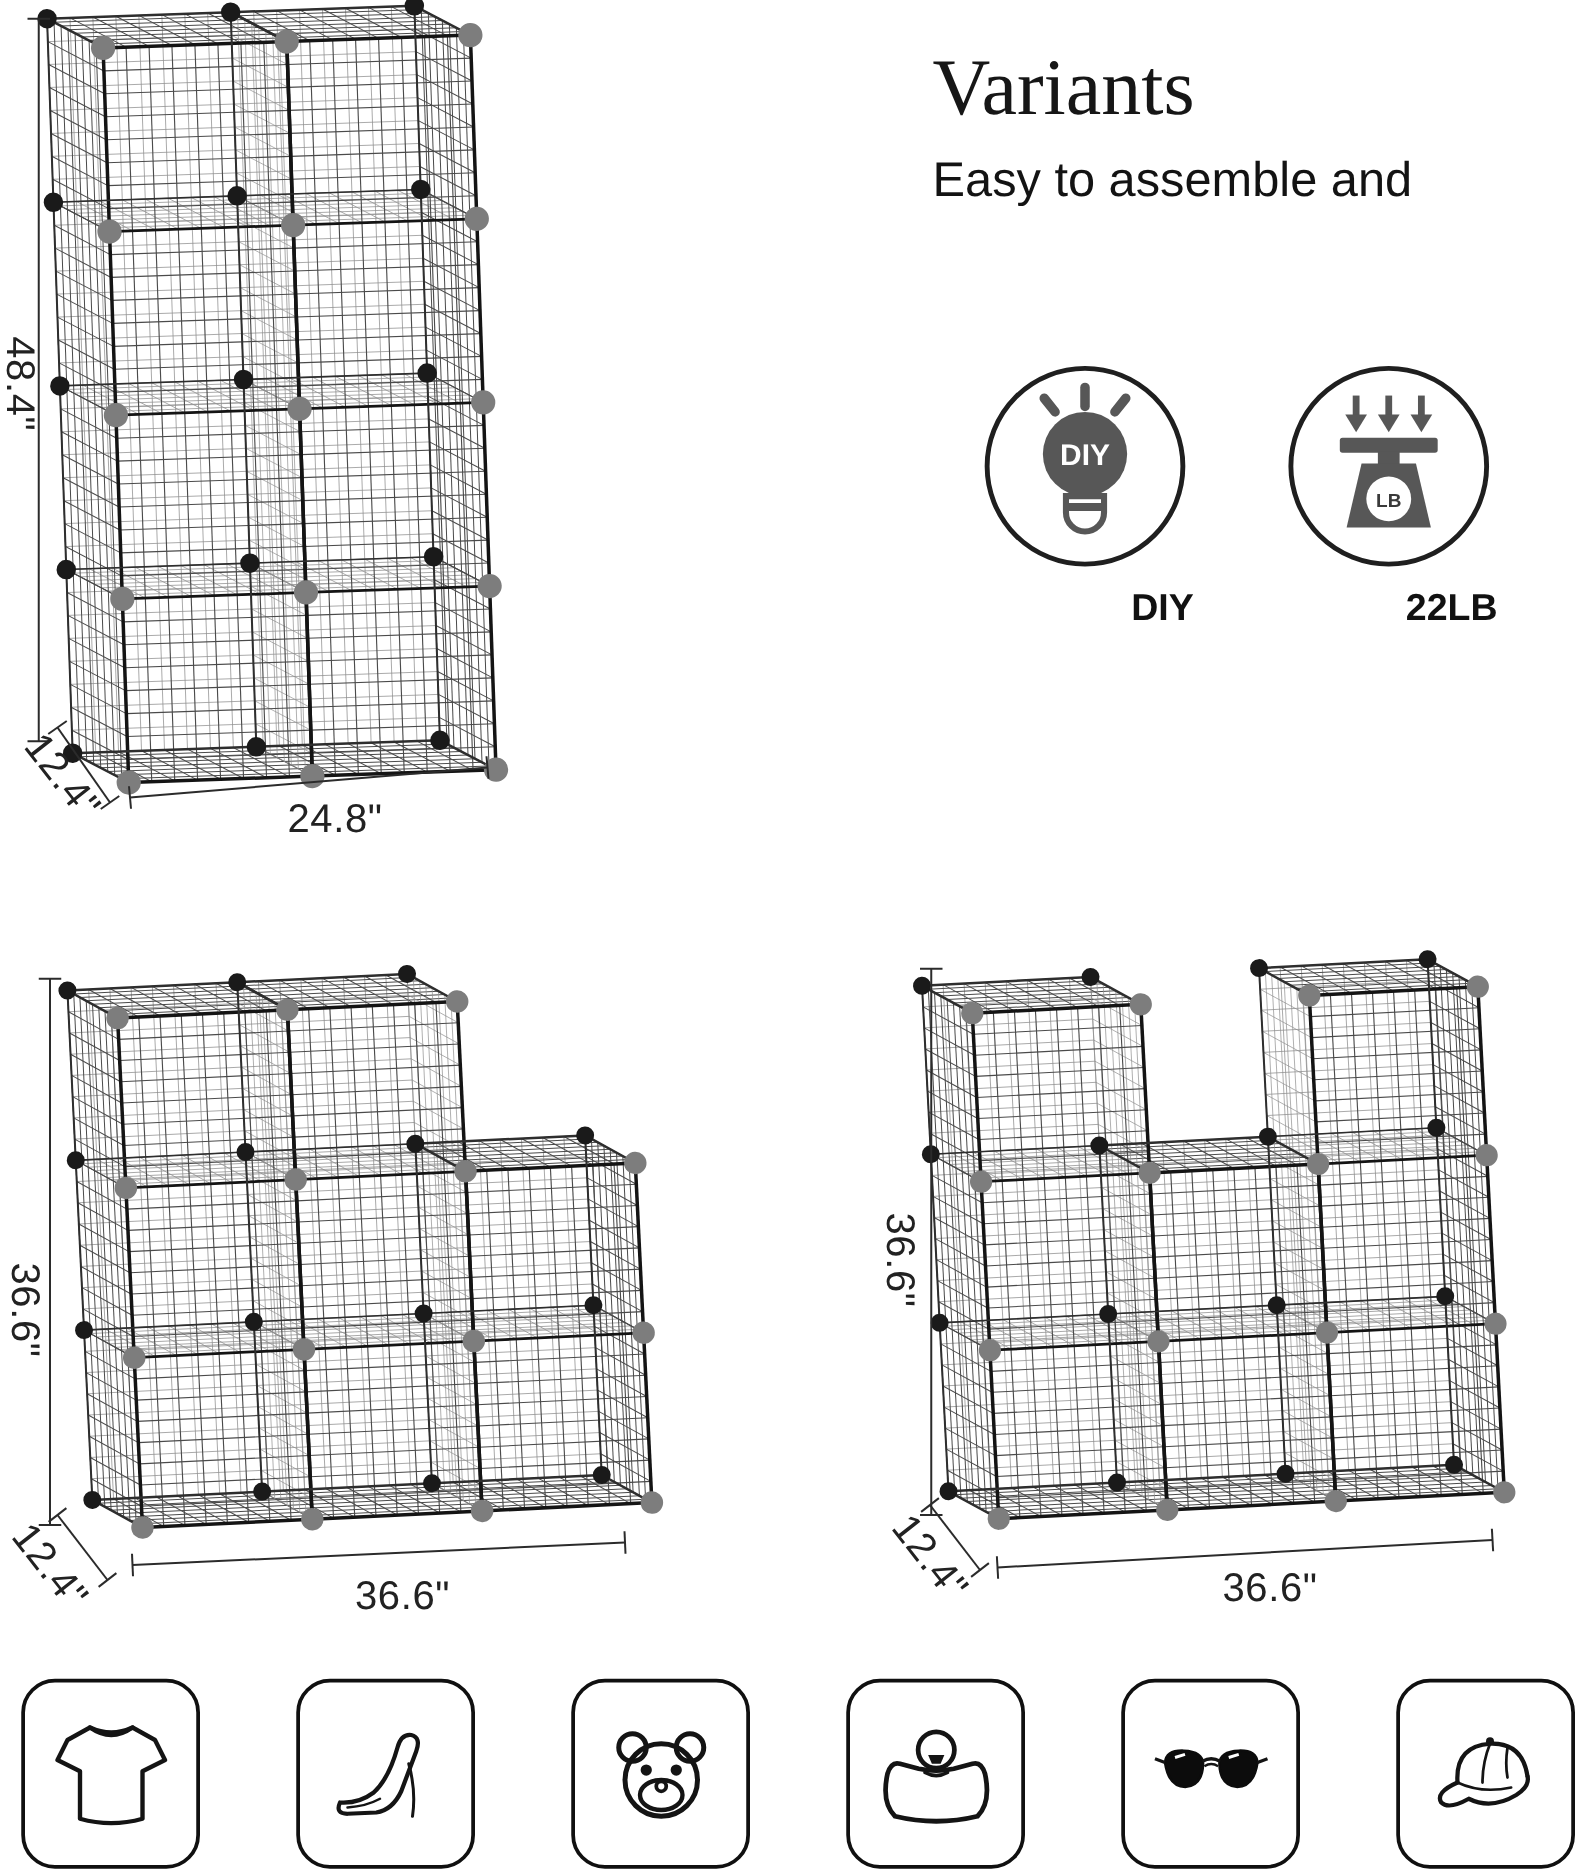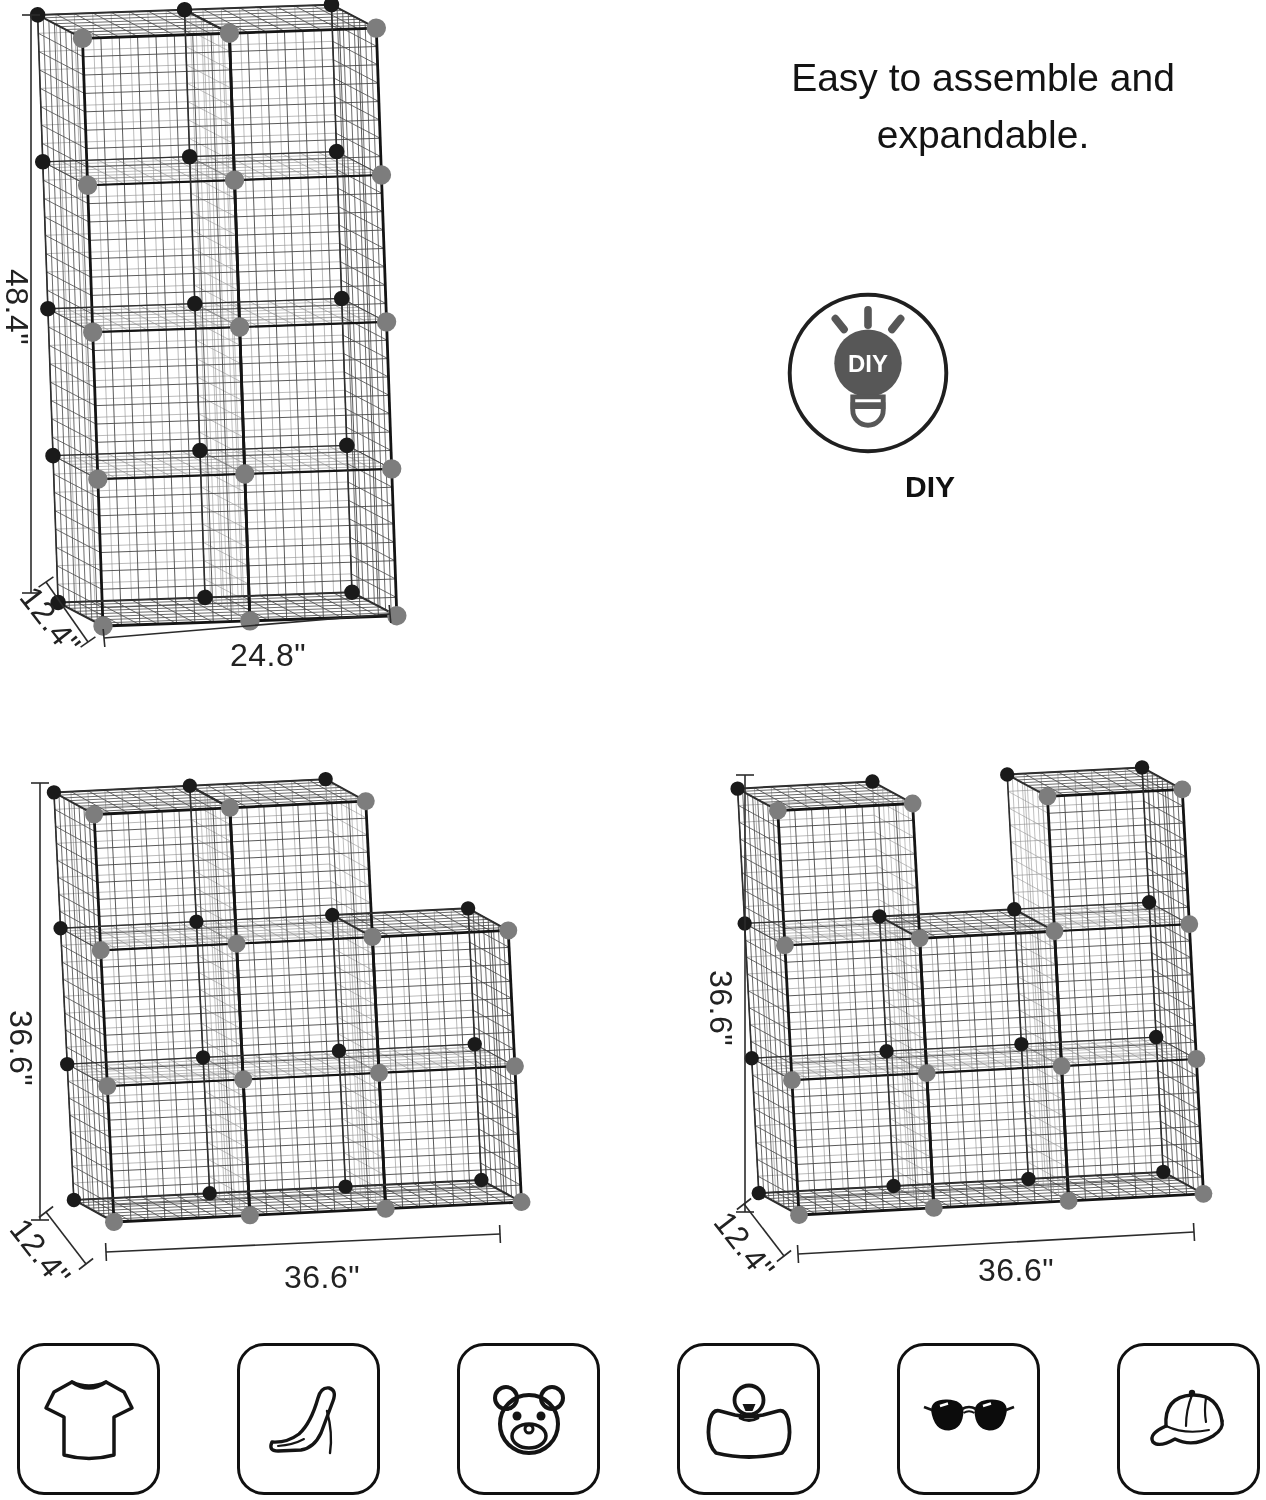--- a/index.html
+++ b/index.html
@@ -7,21 +7,21 @@
           font-family:"Liberation Sans",sans-serif;}
   #units-svg{position:absolute;left:0;top:0;}
   .dim-label{position:absolute;font-size:32px;color:#222;white-space:nowrap;
              transform:translate(-50%,-50%);letter-spacing:0.5px;}
   .dim-label.rot90{transform:translate(-50%,-50%) rotate(90deg);}
   .dim-label.rot52{transform:translate(-50%,-50%) rotate(52deg);}
   .header-block{position:absolute;left:746px;top:36px;width:474px;}
   .header-block h1{margin:0;font-family:"Liberation Serif",serif;font-weight:400;
                    font-size:64px;color:#161616;line-height:1.05;}
   .header-block p{margin:14px 0 0 0;font-size:39px;color:#131313;line-height:1.45;
-                  text-align:center;}
+                  text-align:left;}
   .badges{position:absolute;left:781px;top:286px;display:flex;gap:69px;}
   .badge{width:174px;display:flex;flex-direction:column;align-items:flex-end;}
   .badge-label{margin-top:10px;font-size:30px;font-weight:bold;color:#111;}
   .icon-row{position:absolute;left:17px;top:1343px;width:1243px;display:flex;
             justify-content:space-between;}
   .icon-tile{width:143px;height:152px;border:3.2px solid #101010;border-radius:27px;
              display:flex;align-items:center;justify-content:center;background:#fff;box-sizing:border-box;}
 </style>
 </head>
 <body>
@@ -2148,39 +2148,59 @@
 
   <div class="dim-label rot90" style="left:20px;top:1048px;">36.6"</div>
   <div class="dim-label rot52" style="left:40px;top:1253px;">12.4"</div>
   <div class="dim-label" style="left:322px;top:1277px;">36.6"</div>
 
   <div class="dim-label rot90" style="left:720px;top:1008px;">36.6"</div>
   <div class="dim-label rot52" style="left:744px;top:1246px;">12.4"</div>
   <div class="dim-label" style="left:1016px;top:1270px;">36.6"</div>
 
   <div class="header-block">
+    <h1>Variants</h1>
     <p><span>Easy to assemble and</span><br>
-      <span>expandable.</span></p>
+      </p>
   </div>
 
   <div class="badges">
     <div class="badge">
       <svg width="174" height="174" viewBox="0 0 160 160">
         <circle cx="80" cy="80" r="72" fill="#fff" stroke="#1f1f1f" stroke-width="3.6"></circle>
         <g stroke="#575757" stroke-width="7" stroke-linecap="round">
           <line x1="50" y1="30" x2="58" y2="40"></line>
           <line x1="80" y1="22" x2="80" y2="36"></line>
           <line x1="110" y1="30" x2="102" y2="40"></line>
         </g>
         <circle cx="80" cy="71" r="31" fill="#575757"></circle>
         <text x="80" y="79" text-anchor="middle" font-size="22" font-weight="bold" fill="#ffffff" font-family="&quot;Liberation Sans&quot;,sans-serif">DIY</text>
         <path d="M66 102 h28 v12 a14 14 0 0 1 -28 0 z" fill="none" stroke="#575757" stroke-width="4.5"></path>
         <line x1="64" y1="110" x2="96" y2="110" stroke="#575757" stroke-width="6"></line>
       </svg>
       <div class="badge-label">DIY</div>
+    </div>
+    <div class="badge">
+      <svg width="174" height="174" viewBox="0 0 160 160">
+        <circle cx="80" cy="80" r="72" fill="#fff" stroke="#1f1f1f" stroke-width="3.6"></circle>
+        <g fill="#575757">
+          <rect x="53.5" y="28" width="5" height="15"></rect>
+            <polygon points="48,42 64,42 56,55"></polygon>
+          <rect x="77.5" y="28" width="5" height="15"></rect>
+            <polygon points="72,42 88,42 80,55"></polygon>
+          <rect x="101.5" y="28" width="5" height="15"></rect>
+            <polygon points="96,42 112,42 104,55"></polygon>
+          <rect x="44" y="59" width="72" height="11" rx="2"></rect>
+          <rect x="72" y="69" width="16" height="10"></rect>
+          <polygon points="60,78 100,78 111,125 49,125"></polygon>
+        </g>
+        <circle cx="80" cy="104" r="16.5" fill="#ffffff"></circle>
+        <text x="80" y="110" text-anchor="middle" font-size="14" font-weight="bold" fill="#3a3a3a" font-family="&quot;Liberation Sans&quot;,sans-serif">LB</text>
+      </svg>
+      <div class="badge-label">22LB</div>
     </div>
   </div>
 
   <div class="icon-row">
     <div class="icon-tile">
       <svg width="100" height="104" viewBox="0 0 100 100" fill="none" stroke="#141414" stroke-width="3.5" stroke-linejoin="round" stroke-linecap="round">
         <path d="M33 13 L15 23 L7 39 L25 48 L25 86 Q50 93 75 86 L75 48 L93 39 L85 23 L67 13 Q50 25 33 13 Z"></path>
         <path d="M33 13 Q50 21 67 13"></path>
       </svg>
     </div>

